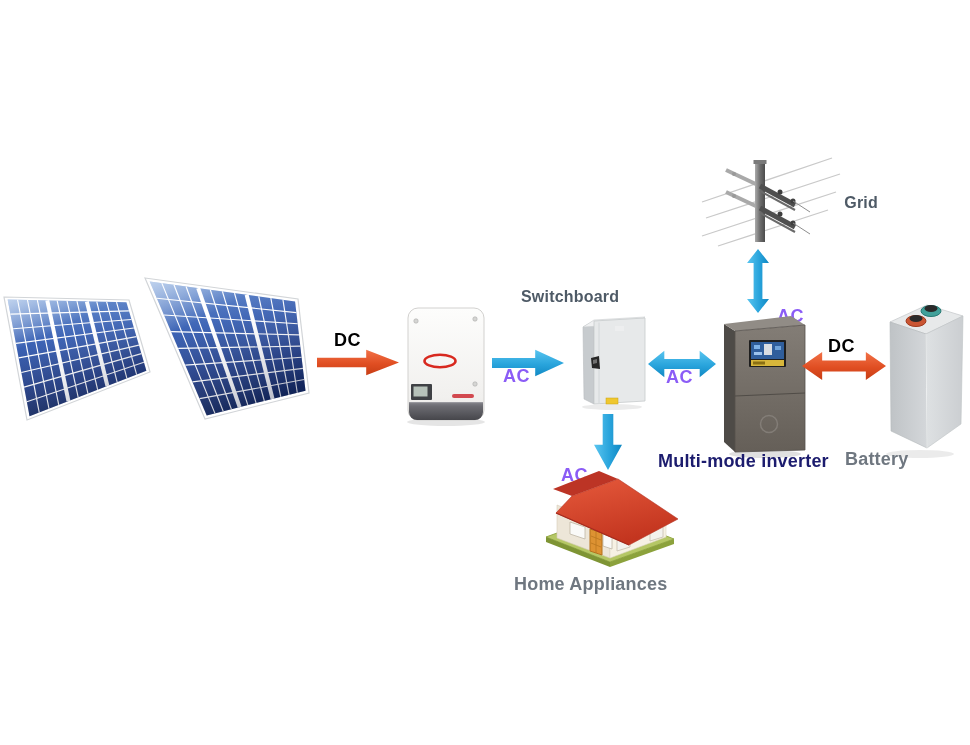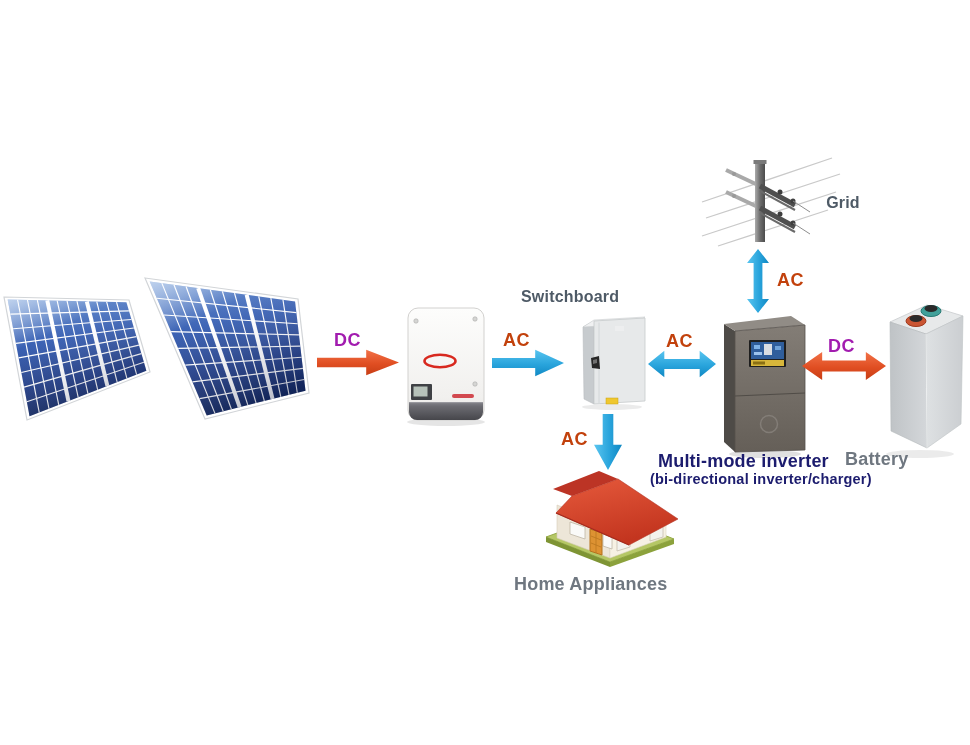--- a/index.html
+++ b/index.html
@@ -4,22 +4,22 @@
 <style>
   html,body{margin:0;padding:0;background:#fff;}
   .canvas{position:relative;width:970px;height:745px;background:#ffffff;overflow:hidden;
           font-family:"Liberation Sans",sans-serif;}
   .abs{position:absolute;}
   .lab{position:absolute;font-weight:bold;color:#4E5A66;font-size:17px;text-align:left;
        letter-spacing:.2px;line-height:1.1;}
   .lab2{color:#6F7780;}
   .navy{color:#1C1C6E;}
   .flowlab{position:absolute;font-weight:bold;font-size:18px;letter-spacing:.5px;}
-  .ac{color:#c2410c;}
-  .dc{color:#a21caf;}
+  .ac{color:#8b5cf6;margin-top:36px;}
+  .dc{color:#000000;}
   .arrow{position:absolute;}
   .acbg{background:linear-gradient(180deg,#5BC6F0 0%,#29A4DC 55%,#0F87C2 100%);}
   .dcbg{background:linear-gradient(180deg,#F3744A 0%,#E04E22 55%,#C53C14 100%);}
   .acbg-v{background:linear-gradient(90deg,#5BC6F0 0%,#29A4DC 55%,#0F87C2 100%);}
   .ar-right{clip-path:polygon(0 32%,60% 32%,60% 3%,100% 50%,60% 97%,60% 68%,0 68%);}
   .ar-double-h{clip-path:polygon(0 50%,24% 3%,24% 32%,76% 32%,76% 3%,100% 50%,76% 97%,76% 68%,24% 68%,24% 97%);}
   .ar-double-v{clip-path:polygon(50% 0,100% 22%,70% 22%,70% 78%,100% 78%,50% 100%,0 78%,30% 78%,30% 22%,0 22%);}
   .ar-down{clip-path:polygon(31% 0,69% 0,69% 55%,100% 55%,50% 100%,0 55%,31% 55%);}
   svg{display:block;overflow:visible;}
 </style>
@@ -165,21 +165,21 @@
     <line x1="60" y1="41" x2="95" y2="60" stroke="#6A6A6A" stroke-width="2"></line>
     <line x1="60" y1="58" x2="95" y2="77" stroke="#4F4F4F" stroke-width="5"></line>
     <line x1="60" y1="63" x2="95" y2="82" stroke="#6A6A6A" stroke-width="2"></line>
     <circle cx="80" cy="42" r="2.5" fill="#3E3E3E"></circle>
       <circle cx="93" cy="51" r="2.5" fill="#3E3E3E"></circle>
     <circle cx="80" cy="64" r="2.5" fill="#3E3E3E"></circle>
       <circle cx="93" cy="73" r="2.5" fill="#3E3E3E"></circle>
     <line x1="93" y1="51" x2="110" y2="62" stroke="#8E8E8E" stroke-width="1"></line>
     <line x1="93" y1="73" x2="110" y2="84" stroke="#8E8E8E" stroke-width="1"></line>
   </svg>
-  <div class="lab" style="left:808px;top:194px;width:70px;text-align:center;font-size:16px">Grid</div>
+  <div class="lab" style="left:808px;top:194px;width:70px;text-align:right;font-size:16px">Grid</div>
 
   <div class="arrow acbg-v ar-double-v" style="left:747px;top:249px;width:22px;height:64px"></div>
   <span class="flowlab ac" style="left:777px;top:270px">AC</span>
 
   <svg class="abs" style="left:718px;top:312px" width="95" height="148" viewBox="0 0 95 148">
     <defs>
       <linearGradient id="mmfront" x1="0" y1="0" x2="0" y2="1">
         <stop offset="0" stop-color="#837D76"></stop>
           <stop offset="1" stop-color="#655F58"></stop>
       </linearGradient>
@@ -193,21 +193,20 @@
     <rect x="36" y="33" width="6" height="4" fill="#7FB2E8"></rect>
     <rect x="46" y="32" width="8" height="11" fill="#D9DDE2"></rect>
     <rect x="57" y="34" width="6" height="4" fill="#6FA2D8"></rect>
     <rect x="36" y="40" width="8" height="3" fill="#9CC4EE"></rect>
     <rect x="33" y="48" width="33" height="6" fill="#D7B63B"></rect>
     <rect x="35" y="49.5" width="12" height="3" fill="#8A6F14"></rect>
     <line x1="17" y1="84" x2="87" y2="81" stroke="#504C47" stroke-width="1"></line>
     <circle cx="51" cy="112" r="8.5" fill="none" stroke="#8D8881" stroke-width="1.5" opacity="0.7"></circle>
   </svg>
   <div class="lab navy" style="left:658px;top:452px;width:230px;font-size:18px">Multi-mode inverter</div>
-  <div class="lab navy" style="left:650px;top:472px;width:250px;font-size:14.5px">(bi-directional inverter/charger)</div>
 
   <div class="arrow dcbg ar-double-h" style="left:802px;top:351px;width:84px;height:30px"></div>
   <span class="flowlab dc" style="left:828px;top:336px">DC</span>
 
   <svg class="abs" style="left:880px;top:296px" width="90" height="172" viewBox="0 0 90 172">
     <defs>
       <linearGradient id="batL" x1="0" y1="0" x2="1" y2="0">
         <stop offset="0" stop-color="#BFC3C6"></stop>
           <stop offset="1" stop-color="#D4D7DA"></stop>
       </linearGradient>

